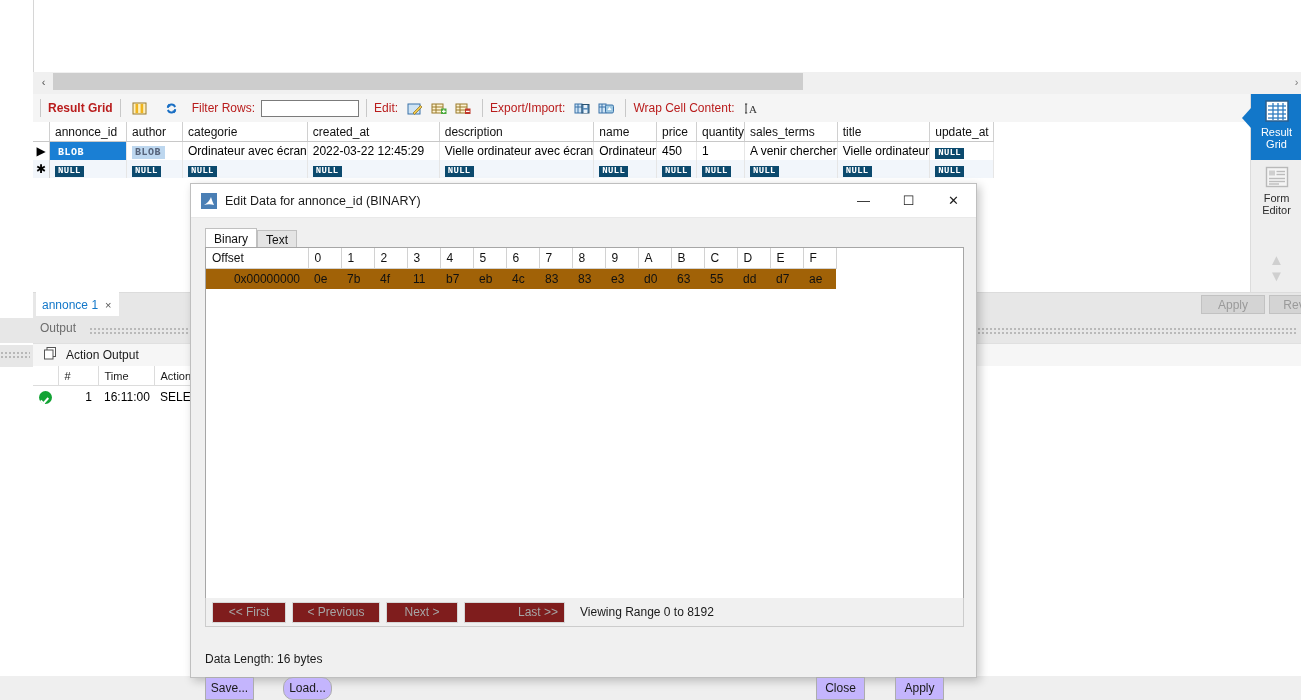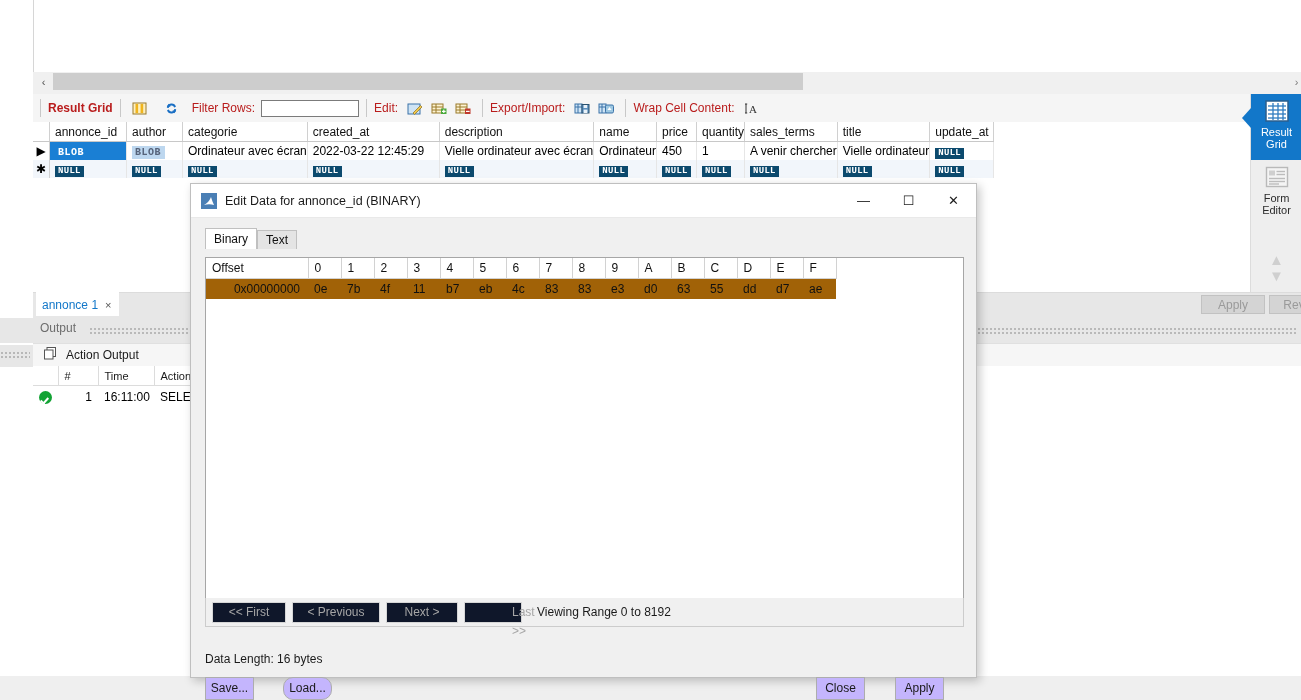--- a/index.html
+++ b/index.html
@@ -251,21 +251,21 @@
   .dlg-tabs {
     position: absolute; left: 14px; top: 10px; display: flex; align-items: flex-end;
   }
   .dtab {
     height: 19px; padding: 0 8px; font-size: 12px; color: #111;
     border: 1px solid #c0c0c0; border-bottom: none;
     background: #e4e4e4; line-height: 19px; box-sizing: border-box;
   }
   .dtab.active { background: #ffffff; height: 21px; line-height: 20px; }
   .hexpanel {
-    position: absolute; left: 14px; top: 39px; width: 757px; height: 351px;
+    position: absolute; left: 14px; top: 29px; width: 757px; height: 351px;
     background: #ffffff; border: 1px solid #a6a6a6; overflow: hidden;
   }
   .hex-tbl { border-collapse: collapse; table-layout: fixed; }
   .hex-tbl th {
     height: 18px; font-weight: normal; font-size: 12px; color: #111;
     text-align: left; padding-left: 6px; background: #ffffff;
     border-right: 1px solid #d2d2d2; border-bottom: 1px solid #d2d2d2;
     white-space: nowrap;
   }
   .hex-tbl td {
@@ -275,21 +275,21 @@
   .hex-tbl th.offsetcol, .hex-tbl td.offsetcol { width: 94px; }
   .hex-tbl th.bytecol, .hex-tbl td.bytecol { width: 25px; }
   .hex-tbl td.offsetcol { text-align: right; padding-right: 8px; padding-left: 0; }
   .navbar {
     position: absolute; left: 14px; top: 380px; width: 757px; height: 28px;
     background: #f0f0f0; border: 1px solid #cccccc; border-top: none;
     display: flex; align-items: center;
   }
   .nav-btn {
     height: 21px; width: 74px; margin-left: 6px;
-    background: #0f172a; border: 1px solid #d6d6d6;
+    background: #7f1d1d; border: 1px solid #d6d6d6;
     font-size: 12px; color: #a6a6a6; text-align: center; line-height: 19px;
     box-sizing: border-box;
   }
   .nav-range { margin-left: 15px; font-size: 12px; color: #1a1a1a; }
   .datalen {
     position: absolute; left: 14px; top: 434px;
     font-size: 12px; color: #1a1a1a;
   }
   .dlg-foot-btn {
     position: absolute; height: 23px; width: 49px;
@@ -656,21 +656,21 @@
               <td class="bytecol">ae</td>
             </tr>
           </tbody>
         </table>
       </div>
 
       <div class="navbar">
         <div class="nav-btn">&lt;&lt; First</div>
         <div class="nav-btn" style="width:88px;">&lt; Previous</div>
         <div class="nav-btn" style="width:72px;">Next &gt;</div>
-        <div class="nav-btn" style="width:58px;padding-left:47px;">Last &gt;&gt;</div>
+        <div class="nav-btn" style="width:101px;padding-left:47px;">Last &gt;&gt;</div>
         <div class="nav-range">Viewing Range 0 to 8192</div>
       </div>
 
       <div class="datalen">Data Length: 16 bytes</div>
 
       <div class="dlg-foot-btn" style="left:14px;top:459px;">Save...</div>
       <div class="dlg-foot-btn" style="left:92px;top:459px;border-radius:10px;">Load...</div>
       <div class="dlg-foot-btn" style="left:625px;top:459px;">Close</div>
       <div class="dlg-foot-btn" style="left:704px;top:459px;">Apply</div>
     </div>

